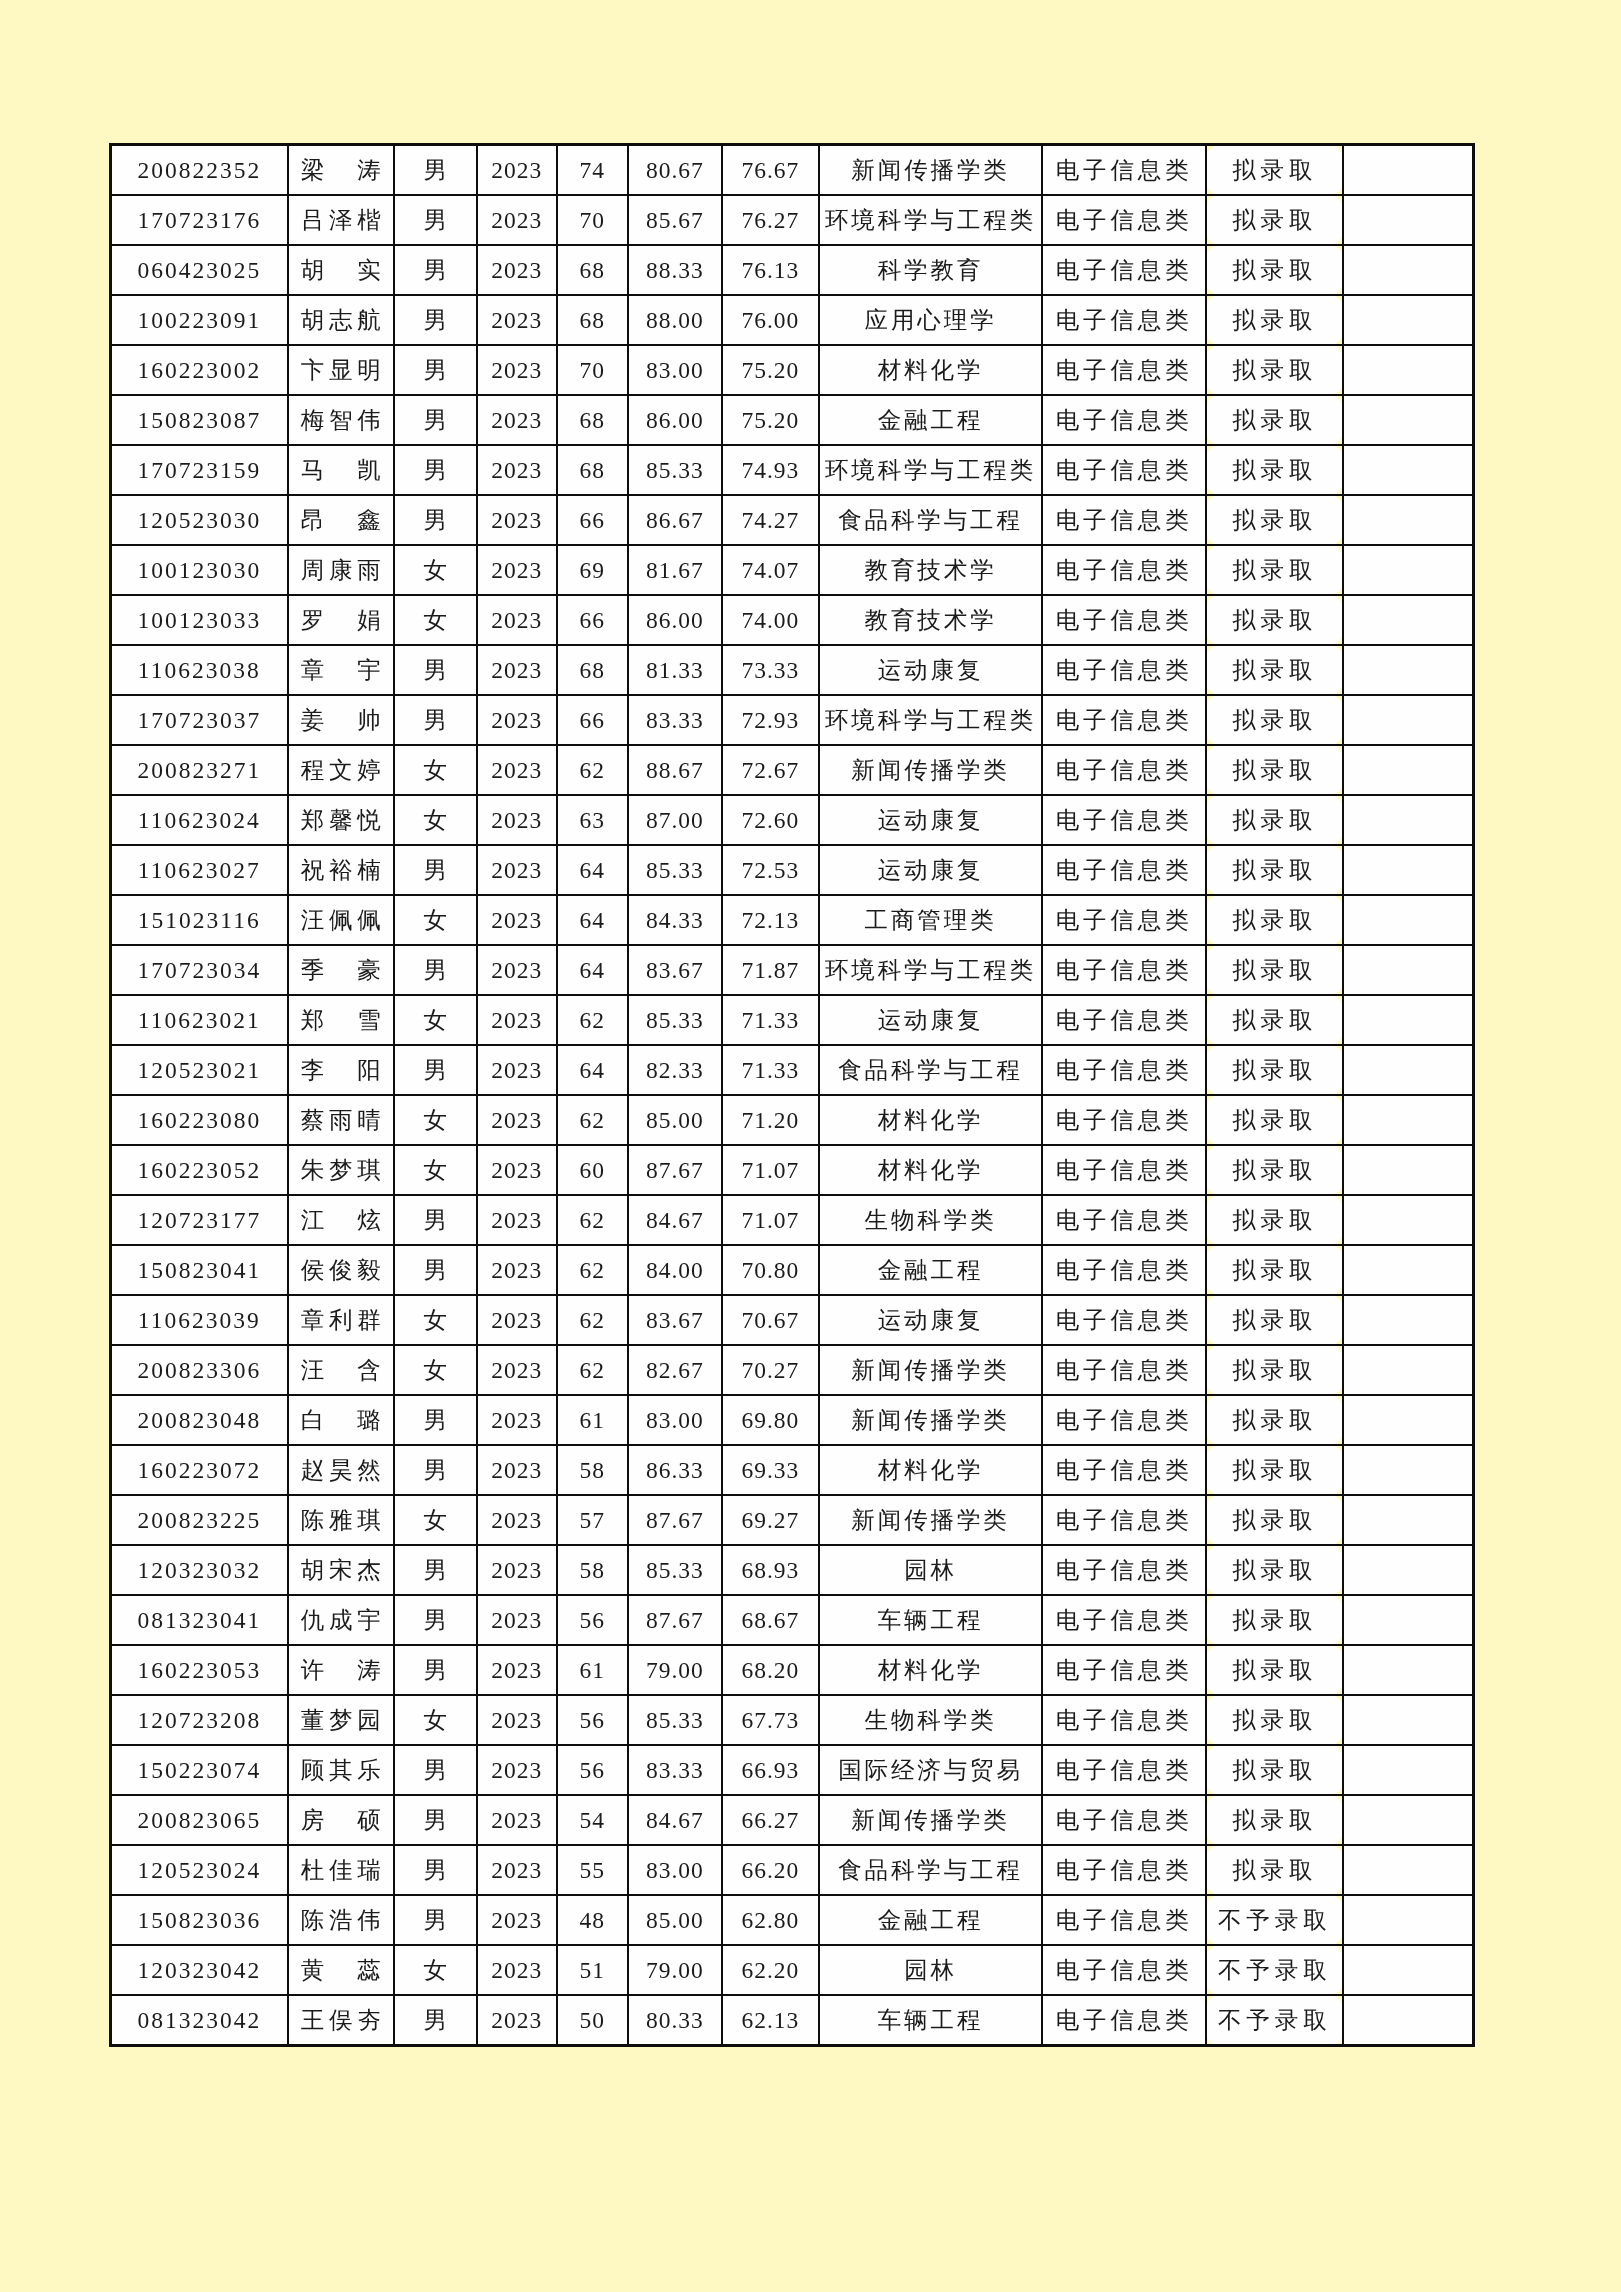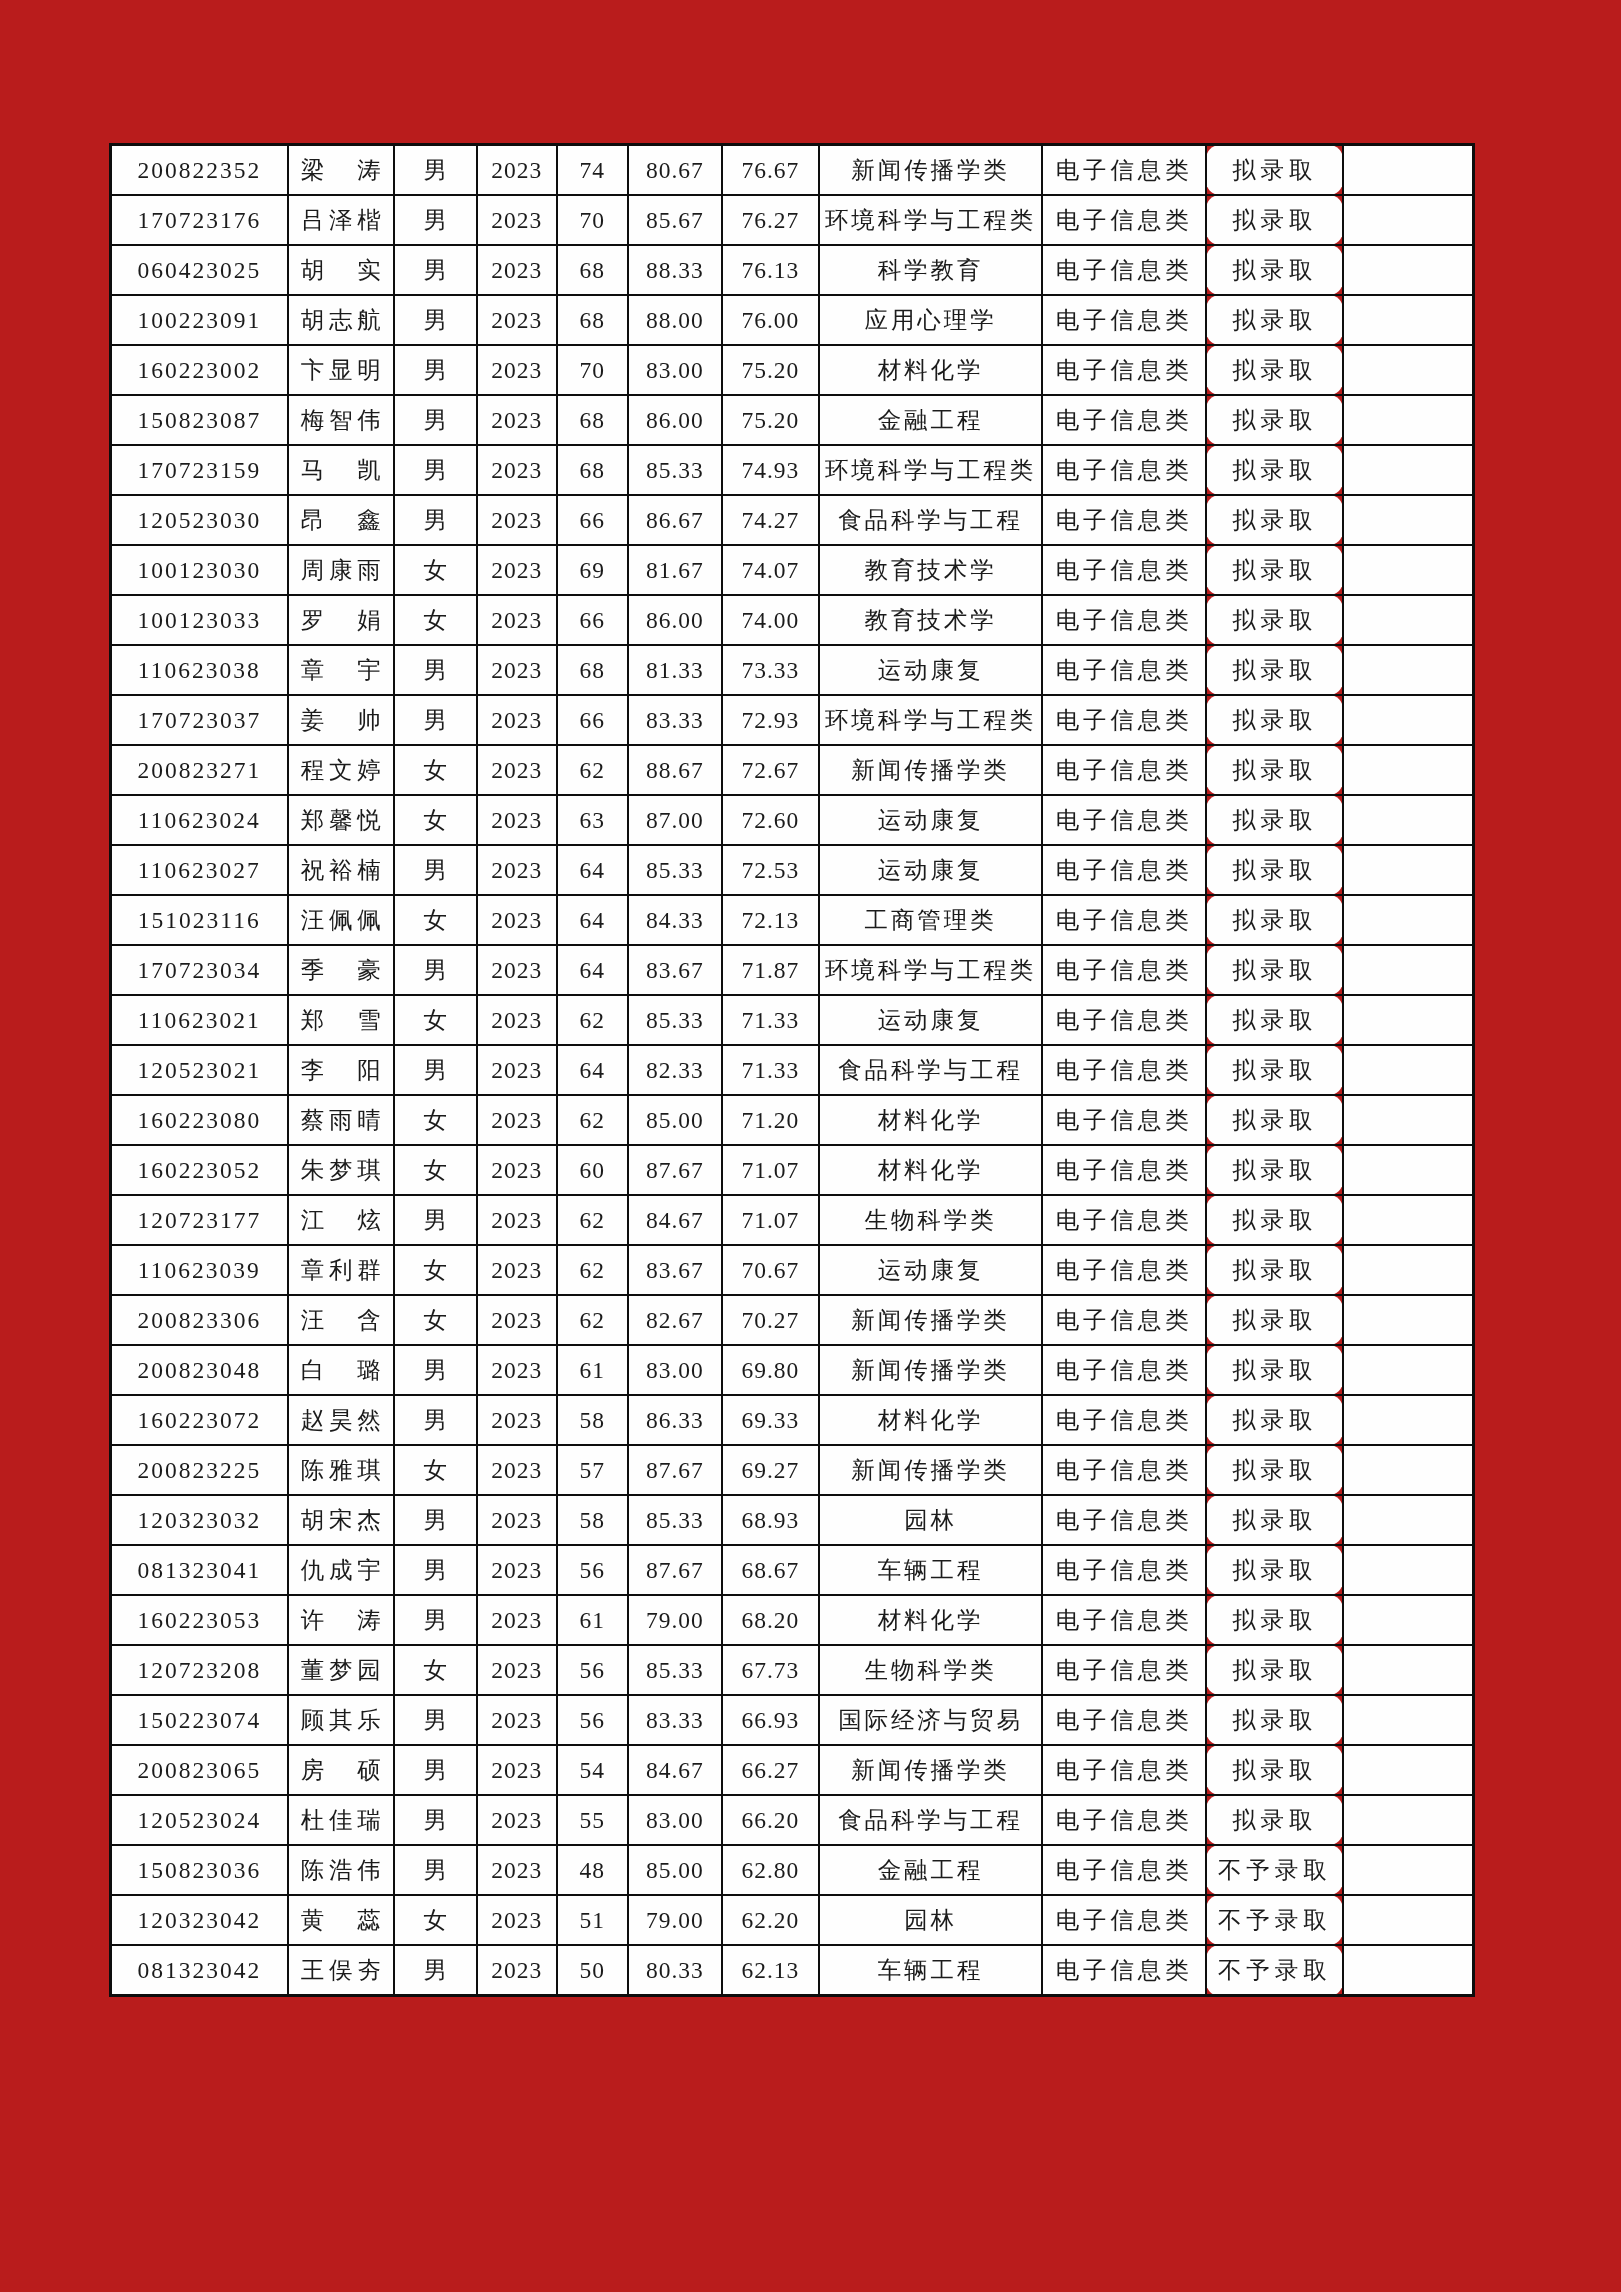--- a/index.html
+++ b/index.html
@@ -10,21 +10,21 @@
     width: 1621px;
     height: 2293px;
     background: #ffffff;
     position: relative;
     font-family: "Liberation Serif", "DejaVu Serif", serif;
     color: #1b1b1b;
   }
   .page {
     position: absolute;
     inset: 0;
-    background: #b91c1c;
+    background: #fef9c3;
   }
   table.admission {
     position: absolute;
     left: 109px;
     top: 143px;
     width: 1366px;
     border-collapse: collapse;
     table-layout: fixed;
     border: 3.9px solid #0d0d0d;
   }
@@ -373,20 +373,33 @@
           <td class="col-year">2023</td>
           <td class="col-score1">62</td>
           <td class="col-score2">84.67</td>
           <td class="col-score3">71.07</td>
           <td class="col-major">生物科学类</td>
           <td class="col-category">电子信息类</td>
           <td class="col-status">拟录取</td>
           <td class="col-remark"></td>
         </tr>
         <tr>
+          <td class="col-student-id">150823041</td>
+          <td class="col-name"><span class="name-dist">侯俊毅</span></td>
+          <td class="col-gender">男</td>
+          <td class="col-year">2023</td>
+          <td class="col-score1">62</td>
+          <td class="col-score2">84.00</td>
+          <td class="col-score3">70.80</td>
+          <td class="col-major">金融工程</td>
+          <td class="col-category">电子信息类</td>
+          <td class="col-status">拟录取</td>
+          <td class="col-remark"></td>
+        </tr>
+        <tr>
           <td class="col-student-id">110623039</td>
           <td class="col-name"><span class="name-dist">章利群</span></td>
           <td class="col-gender">女</td>
           <td class="col-year">2023</td>
           <td class="col-score1">62</td>
           <td class="col-score2">83.67</td>
           <td class="col-score3">70.67</td>
           <td class="col-major">运动康复</td>
           <td class="col-category">电子信息类</td>
           <td class="col-status">拟录取</td>

